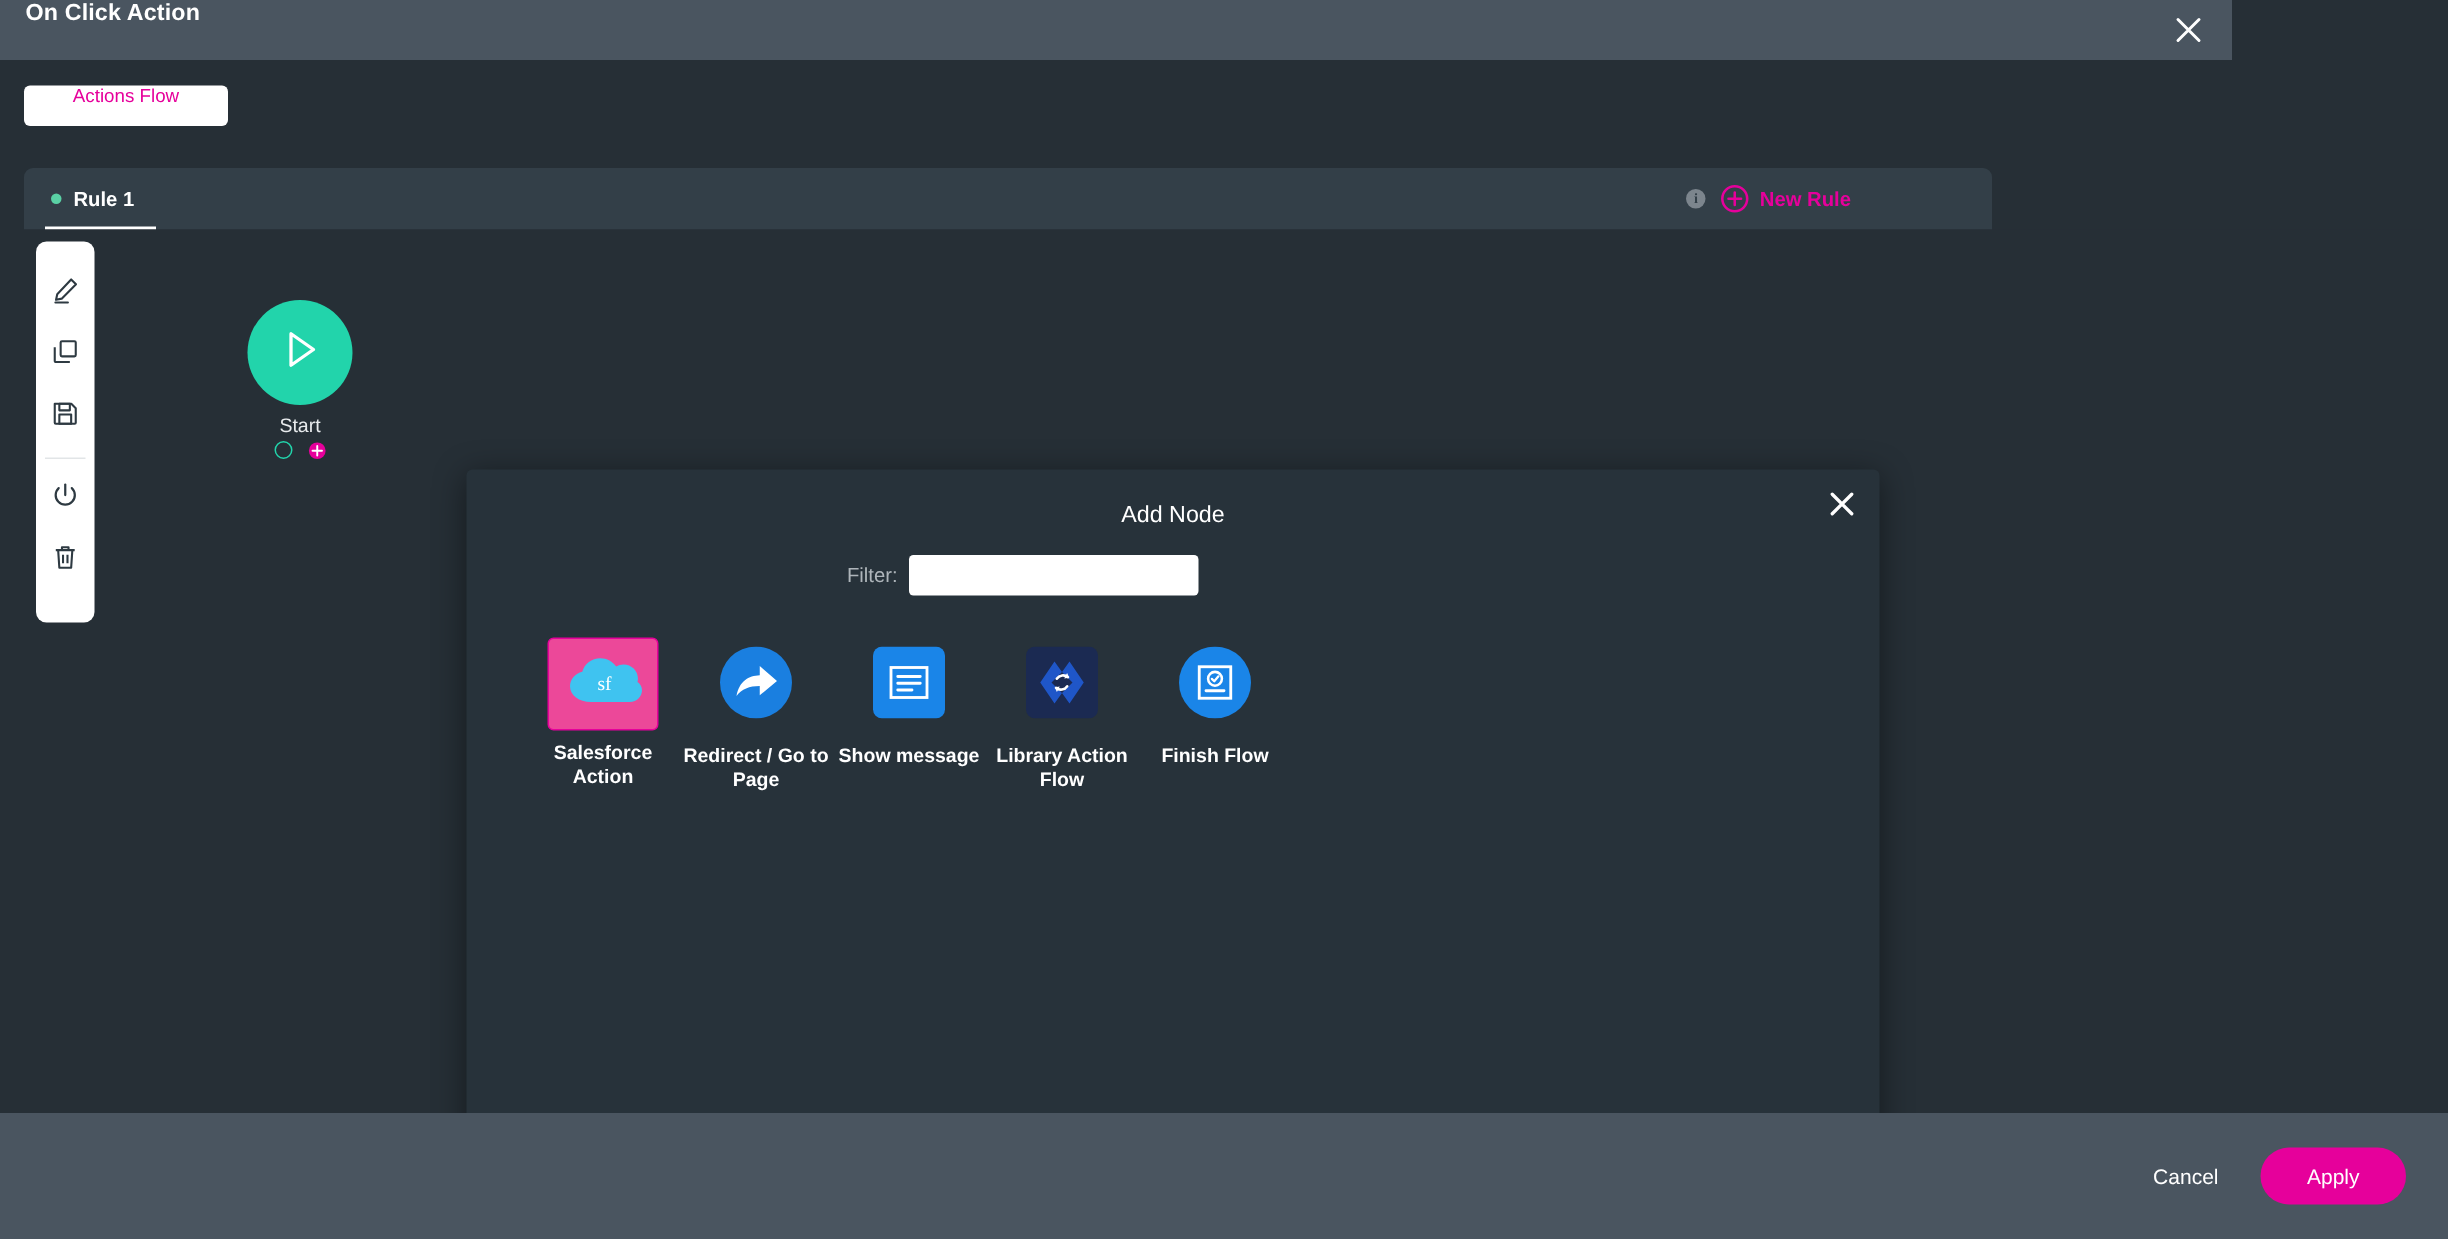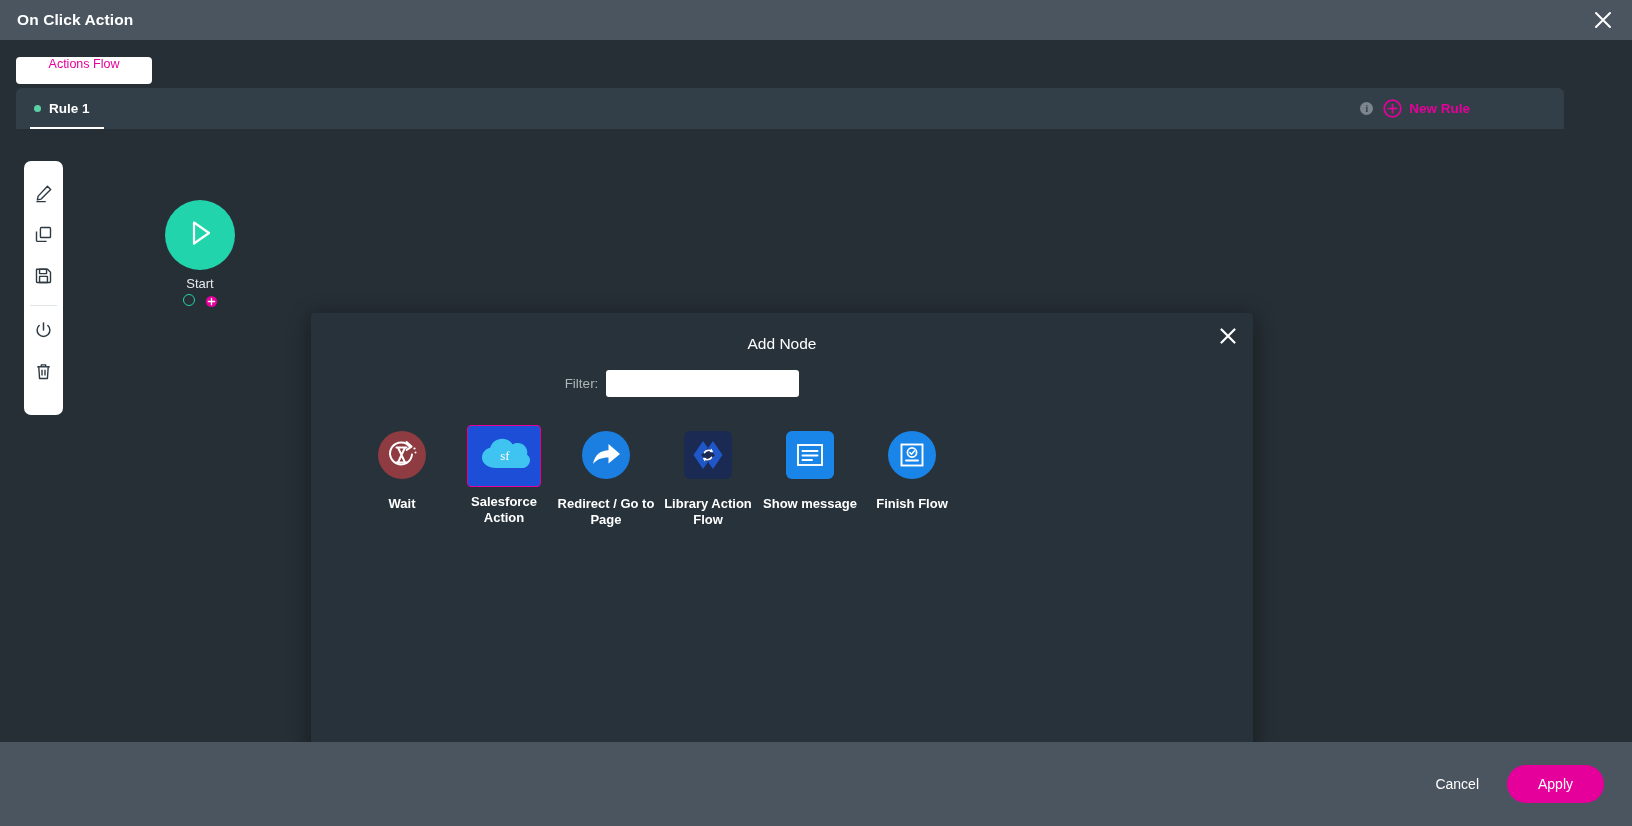--- a/index.html
+++ b/index.html
@@ -6,22 +6,22 @@
   html, body {
     width: 1632px; height: 826px;
     background: #262F36;
     font-family: "Liberation Sans", sans-serif;
     overflow: hidden;
   }
   #app { position: relative; width: 1632px; height: 826px; background: #262F36; }
 
   
   .titlebar {
-    position: absolute; left: 0; top: 0; width: 1632px; height: 40px;
-    background: #4A5560; display: flex; align-items: center;
+    position: absolute; left: 0; top: 0; width: 1488px; height: 40px;
+    background: #4A5560; display: flex; 
   }
   .titlebar .title {
     color: #FFFFFF; font-size: 15.5px; font-weight: bold; margin-left: 17px;
     letter-spacing: .1px;
   }
   .win-close {
     position: absolute; right: 16px; top: 50%; transform: translateY(-50%);
     width: 26px; height: 26px; cursor: pointer;
   }
   .win-close svg { display: block; }
@@ -30,21 +30,21 @@
   .flowchip {
     position: absolute; left: 16px; top: 57px;
     width: 136px; height: 27px; background: #FFFFFF; border-radius: 4px;
     display: flex; justify-content: center;
     cursor: pointer;
   }
   .flowchip span { color: #E6009B; font-size: 12.5px; }
 
   
   .tabstrip {
-    position: absolute; left: 16px; top: 88px; width: 1548px; height: 41px;
+    position: absolute; left: 16px; top: 112px; width: 1312px; height: 41px;
     background: #333F48; border-radius: 6px 6px 0 0;
   }
   .ruletab {
     position: absolute; left: 6px; top: 0; height: 41px;
     display: flex; align-items: center; padding: 0 14px 0 12px;
     cursor: pointer;
   }
   .ruletab .dot {
     width: 7px; height: 7px; border-radius: 50%; background: #5AD1A5; margin-right: 8px;
   }
@@ -162,21 +162,21 @@
   }
   .nodecard {
     width: 102px; display: flex; flex-direction: column; align-items: center;
     cursor: pointer;
   }
   .nodeicon-wrap {
     width: 72px; height: 64px; display: flex; align-items: center; justify-content: center;
     border-radius: 4px;
   }
   .nodecard.selected .nodeicon-wrap {
-    border: 1.6px solid #E6009B; background: #1d4ed8;
+    border: 1.6px solid #E6009B; background: #ec4899;
     width: 74px; height: 62px;
   }
   .nodelabel {
     margin-top: 7px; text-align: center; color: #FFFFFF;
     font-size: 13px; font-weight: bold; line-height: 16px;
   }
 
   
   .footer {
     position: absolute; left: 0; bottom: 0; width: 1632px; height: 84px;
@@ -327,36 +327,20 @@
       <div class="modal-title">Add Node</div>
 
       <div class="filter-row">
         <label class="flabel">Filter:</label>
         <input class="filter-input" type="text" value="" placeholder="" style="">
       </div>
 
 
       <div class="nodegrid">
 
-        <div class="nodecard">
-          <div class="nodeicon-wrap">
-            <span>
-              <svg width="48" height="48" viewBox="0 0 48 48">
-                <circle cx="24" cy="24" r="24" fill="#8E3B42"></circle>
-                <path d="M32 16 A11 11 0 1 0 34 23.5" stroke="#FFFFFF" stroke-width="2" fill="none" stroke-linecap="round"></path>
-                <path d="M28.5 11 L33.5 15.6 L28.6 19" stroke="#FFFFFF" stroke-width="2" fill="none" stroke-linecap="round" stroke-linejoin="round"></path>
-                <path d="M18.5 16.5 H28.5 M18.5 31.5 H28.5" stroke="#FFFFFF" stroke-width="2" stroke-linecap="round"></path>
-                <path d="M20 16.5 L23.5 24 L20 31.5 M27 16.5 L23.5 24 L27 31.5" stroke="#FFFFFF" stroke-width="2" fill="none" stroke-linejoin="round"></path>
-                <circle cx="36.5" cy="17.5" r="1.1" fill="#FFFFFF"></circle>
-                <circle cx="37.5" cy="21.5" r="1" fill="#FFFFFF"></circle>
-              </svg>
-            </span>
-          </div>
-          <div class="nodelabel">Wait</div>
-        </div>
 
 
         <div class="nodecard selected">
           <div class="nodeicon-wrap">
             <span>
               <svg width="56" height="40" viewBox="0 0 56 40">
                 <path d="M20 34 C12 34 6 29.5 6 23.5 C6 18.8 9.5 14.9 14.2 13.8 C15.6 8.6 20.4 4.8 26.2 4.8 C30.6 4.8 34.5 7 36.8 10.4 C38.2 9.5 39.9 9 41.7 9 C47 9 51.3 13.2 51.3 18.4 C51.3 19.2 51.2 20 51 20.7 C52.8 21.9 54 23.9 54 26.2 C54 30.5 50.4 34 46 34 Z" fill="#3FC3F0"></path>
                 <text x="29" y="26" text-anchor="middle" fill="#FFFFFF" font-size="13" font-family="Liberation Serif, serif">sf</text>
               </svg>
             </span>
@@ -368,20 +352,33 @@
         <div class="nodecard">
           <div class="nodeicon-wrap">
             <span>
               <svg width="48" height="48" viewBox="0 0 48 48">
                 <circle cx="24" cy="24" r="24" fill="#1A7FE0"></circle>
                 <path d="M11 33 C13 23 19 19.5 26.5 19.2 L26.5 13 L38 23 L26.5 32.5 L26.5 26.4 C19.5 26.4 14.5 28.5 11 33 Z" fill="#FFFFFF"></path>
               </svg>
             </span>
           </div>
           <div class="nodelabel">Redirect / Go to Page</div>
+        </div>
+
+        <div class="nodecard">
+          <div class="nodeicon-wrap">
+            <span>
+              <svg width="48" height="48" viewBox="0 0 48 48">
+                <rect x="0" y="0" width="48" height="48" rx="6" fill="#1A85E8"></rect>
+                <rect x="12" y="14" width="24" height="20" fill="none" stroke="#FFFFFF" stroke-width="1.9"></rect>
+                <path d="M16.5 20 H31.5 M16.5 24.5 H31.5 M16.5 29 H26" stroke="#FFFFFF" stroke-width="1.9" stroke-linecap="round"></path>
+              </svg>
+            </span>
+          </div>
+          <div class="nodelabel">Show message</div>
         </div>
 
         <div class="nodecard">
           <div class="nodeicon-wrap">
             <span>
               <svg width="48" height="48" viewBox="0 0 48 48">
                 <rect x="0" y="0" width="48" height="48" rx="6" fill="#1B2A52"></rect>
                 <path d="M19 10 L9.5 24 L19 38 L24 31 L17 24 L24 17 Z" fill="#1F56C8"></path>
                 <path d="M29 10 L38.5 24 L29 38 L24 31 L31 24 L24 17 Z" fill="#1F56C8"></path>
                 <path d="M20.5 21.5 A5 5 0 0 1 28 20.5 M27.5 26.5 A5 5 0 0 1 20 27.5" stroke="#FFFFFF" stroke-width="1.7" fill="none" stroke-linecap="round"></path>
@@ -390,33 +387,20 @@
               </svg>
             </span>
           </div>
           <div class="nodelabel">Library Action Flow</div>
         </div>
 
         <div class="nodecard">
           <div class="nodeicon-wrap">
             <span>
               <svg width="48" height="48" viewBox="0 0 48 48">
-                <rect x="0" y="0" width="48" height="48" rx="6" fill="#1A85E8"></rect>
-                <rect x="12" y="14" width="24" height="20" fill="none" stroke="#FFFFFF" stroke-width="1.9"></rect>
-                <path d="M16.5 20 H31.5 M16.5 24.5 H31.5 M16.5 29 H26" stroke="#FFFFFF" stroke-width="1.9" stroke-linecap="round"></path>
-              </svg>
-            </span>
-          </div>
-          <div class="nodelabel">Show message</div>
-        </div>
-
-        <div class="nodecard">
-          <div class="nodeicon-wrap">
-            <span>
-              <svg width="48" height="48" viewBox="0 0 48 48">
                 <circle cx="24" cy="24" r="24" fill="#1A85E8"></circle>
                 <rect x="13.5" y="13.5" width="21" height="21" fill="none" stroke="#FFFFFF" stroke-width="1.9"></rect>
                 <circle cx="24" cy="21.5" r="4.6" fill="none" stroke="#FFFFFF" stroke-width="1.7"></circle>
                 <path d="M21.9 21.6 L23.5 23.2 L26.3 19.9" stroke="#FFFFFF" stroke-width="1.5" fill="none" stroke-linecap="round" stroke-linejoin="round"></path>
                 <path d="M18 29.5 H30" stroke="#FFFFFF" stroke-width="1.9" stroke-linecap="round"></path>
               </svg>
             </span>
           </div>
           <div class="nodelabel">Finish Flow</div>
         </div>

